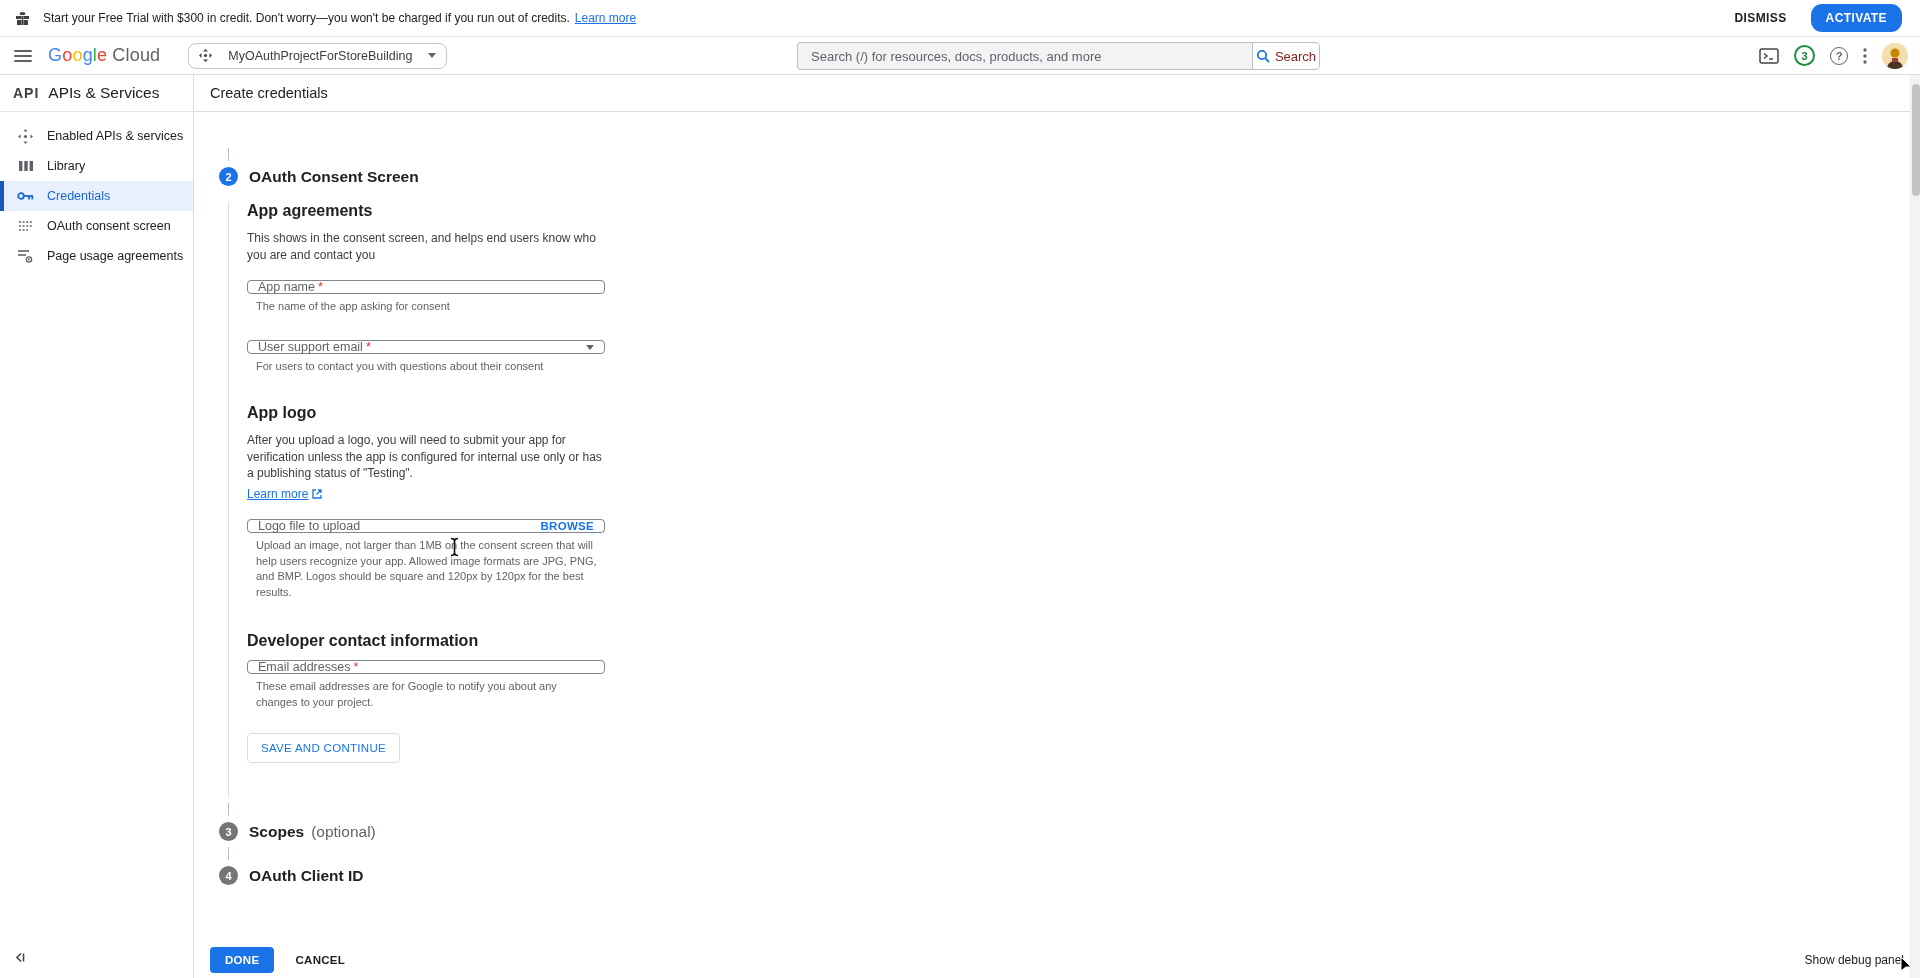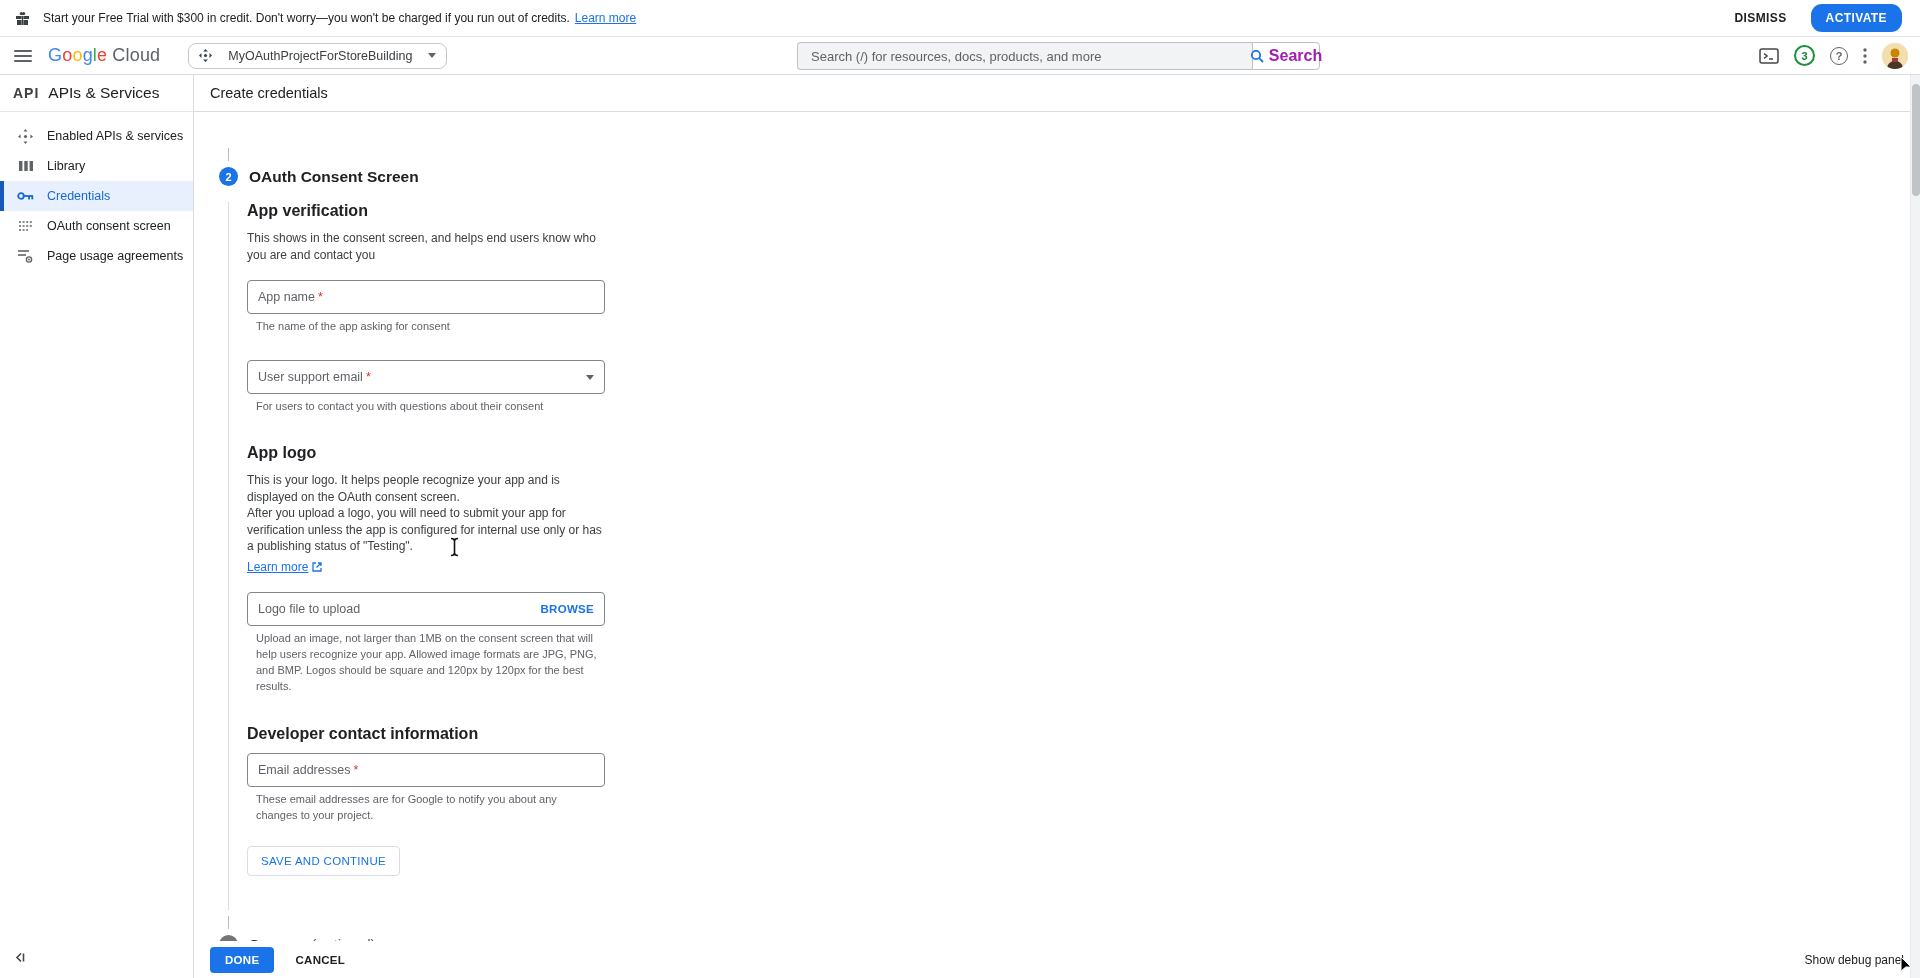--- a/index.html
+++ b/index.html
@@ -19,21 +19,21 @@
   .app-header{height:38px;display:flex;align-items:center;border-bottom:1px solid #dadce0;padding:0 8px 0 14px;position:relative;background:#fff;}
   .hamburger{width:18px;display:flex;flex-direction:column;gap:3px;cursor:pointer;}
   .hamburger span{height:2px;background:#5f6368;border-radius:1px;}
   .gc-logo{display:flex;align-items:baseline;margin-left:16px;font-size:18px;letter-spacing:.2px;cursor:pointer;}
   .gc-logo .cloud{color:#5f6368;margin-left:5px;}
   .c-blue{color:#4285F4}.c-red{color:#EA4335}.c-yellow{color:#FBBC05}.c-green{color:#34A853}
   .project-btn{margin-left:28px;height:26px;border:1px solid #c4c7c5;border-radius:8px;background:#fff;display:flex;align-items:center;gap:16px;padding:0 10px;font-size:12.5px;color:#3c4043;cursor:pointer;font-family:inherit;}
   .dd-caret{width:0;height:0;border:4px solid transparent;border-top:5px solid #5f6368;margin-top:4px;}
   .search-wrap{position:absolute;left:797px;top:5px;width:523px;height:28px;display:flex;}
   .search-input{flex:1;background:#f1f3f4;border:1px solid #bdc1c6;border-right:none;border-radius:4px 0 0 4px;display:flex;align-items:center;padding:0 13px;font-size:13px;color:#5f6368;cursor:text;}
-  .search-btn{width:68px;background:#fff;border:1px solid #bdc1c6;border-radius:0 4px 4px 0;display:flex;align-items:center;justify-content:center;gap:5px;color:#a21caf;font-size:16px;font-weight:700;cursor:pointer;font-family:inherit;}
+  .search-btn{width:68px;background:#fff;border:1px solid #bdc1c6;border-radius:0 4px 4px 0;display:flex;align-items:center;justify-content:center;gap:5px;color:#7f1d1d;font-size:13px;font-weight:400;cursor:pointer;font-family:inherit;}
   .header-icons{margin-left:auto;display:flex;align-items:center;gap:15px;padding-right:4px;}
   .hicon{cursor:pointer;display:flex;align-items:center;justify-content:center;}
   .notif-ring{width:21px;height:21px;border:2px solid #1e8e3e;border-radius:50%;display:flex;align-items:center;justify-content:center;font-size:11px;font-weight:700;color:#188038;}
   .help-circle{width:18px;height:18px;border:1.6px solid #5f6368;border-radius:50%;display:flex;align-items:center;justify-content:center;font-size:11px;font-weight:700;color:#5f6368;}
   .avatar{width:26px;height:26px;border-radius:50%;background:#f3dfae;overflow:hidden;display:flex;align-items:flex-end;justify-content:center;}
   
   .body-row{display:flex;height:903px;position:relative;background:#fff;}
   .sidebar{width:194px;border-right:1px solid #dadce0;position:relative;flex:none;}
   .sidebar-head{height:37px;display:flex;align-items:center;padding-left:13px;border-bottom:1px solid #e4e6e8;}
   .api-glyph{font-family:Liberation Sans, sans-serif;font-weight:700;font-size:14px;letter-spacing:1px;color:#404040;}
@@ -50,21 +50,21 @@
   .content{padding-top:30px;}
   .step-row{display:flex;align-items:center;gap:11px;margin-left:25px;cursor:pointer;}
   .step-circle{width:19px;height:19px;border-radius:50%;background:#1a73e8;color:#fff;display:flex;align-items:center;justify-content:center;font-size:11px;font-weight:700;flex:none;}
   .step-circle.gray{background:#757575;}
   .step-label{font-size:15.5px;font-weight:700;color:#202124;}
   .step-suffix{font-size:15.5px;font-weight:400;color:#5f6368;margin-left:5px;}
   .connector{width:1px;height:13px;background:#b8bcc0;margin:6px 0 6px 34px;}
   .step-content{border-left:1px solid #dadce0;margin-left:34px;padding-left:18px;margin-top:16px;padding-bottom:10px;}
   .section-heading{font-size:16px;font-weight:700;color:#202124;margin-top:16px;margin-bottom:10px;}
   .section-desc{font-size:12px;line-height:1.38;color:#3c4043;width:352px;}
-  .field{width:358px;height:34px;border:1px solid #80868b;border-radius:4px;display:flex;align-items:center;padding:0 10px;font-size:12.5px;color:#5f6368;margin-top:17px;background:#fff;cursor:text;}
+  .field{width:358px;height:14px;border:1px solid #80868b;border-radius:4px;display:flex;align-items:center;padding:0 10px;font-size:12.5px;color:#5f6368;margin-top:17px;background:#fff;cursor:text;}
   .req{color:#d93025;margin-left:3px;}
   .helper{font-size:11px;line-height:1.45;color:#5f6368;margin:5px 0 0 9px;width:345px;}
   .field .dd-caret{margin-left:auto;}
   .browse-btn{margin-left:auto;color:#1a73e8;font-weight:700;font-size:11.5px;letter-spacing:.3px;cursor:pointer;background:none;border:none;font-family:inherit;}
   .learn-more{display:inline-flex;align-items:center;gap:4px;font-size:12px;color:#1a73e8;text-decoration:underline;margin-top:2px;cursor:pointer;}
   .btn-outline{margin-top:22px;margin-bottom:24px;border:1px solid #dadce0;background:#fff;color:#1a73e8;font-weight:400;font-size:11.5px;letter-spacing:.3px;padding:8px 13px;border-radius:4px;cursor:pointer;font-family:inherit;}
   .bottom-bar{position:absolute;left:0;right:0;bottom:0;height:37px;background:#fff;display:flex;align-items:center;padding-left:16px;}
   .done-btn{background:#1a73e8;color:#fff;border:none;border-radius:4px;font-size:11.5px;font-weight:700;letter-spacing:.3px;padding:7px 15px;cursor:pointer;font-family:inherit;}
   .cancel-btn{background:none;border:none;color:#202124;font-size:11.5px;font-weight:700;letter-spacing:.3px;margin-left:21px;cursor:pointer;font-family:inherit;}
   .debug-link{margin-left:auto;padding-right:16px;font-size:12px;color:#202124;cursor:pointer;}
@@ -239,39 +239,38 @@
 
       <div class="connector"></div>
 
       <div class="step-row">
         <span class="step-circle">2</span>
         <span class="step-label">OAuth Consent Screen</span>
       </div>
 
       <div class="step-content">
         
-        <div class="section-heading">App verification</div>
+        <div class="section-heading">App agreements</div>
         <p class="section-desc">This shows in the consent screen, and helps end users know who you are and contact you</p>
 
         <div class="field">
           <span>App name</span>
             <span class="req">*</span>
         </div>
         <div class="helper">The name of the app asking for consent</div>
 
         <div class="field" style="margin-top:25px;text-align:right;">
           <span>User support email</span>
             <span class="req">*</span>
           <span class="dd-caret"></span>
         </div>
         <div class="helper">For users to contact you with questions about their consent</div>
 
         
         <div class="section-heading" style="margin-top:29px;">App logo</div>
-        <p class="section-desc" style="margin-bottom:0;width:356px;">This is your logo. It helps people recognize your app and is displayed on the OAuth consent screen.</p>
         <p class="section-desc" style="margin-bottom:2px;width:356px;">After you upload a logo, you will need to submit your app for verification unless the app is configured for internal use only or has a publishing status of "Testing".</p>
         <a class="learn-more">
           <span>Learn more</span>
           <span style="display:flex;">
             <svg width="10" height="10" viewBox="0 0 10 10" fill="none" stroke="#1a73e8" stroke-width="1.3">
                 <path d="M4 1H1v8h8V6"></path>
                 <path d="M6 1h3v3M9 1 4.5 5.5"></path>
               </svg>
           </span>
         </a>

